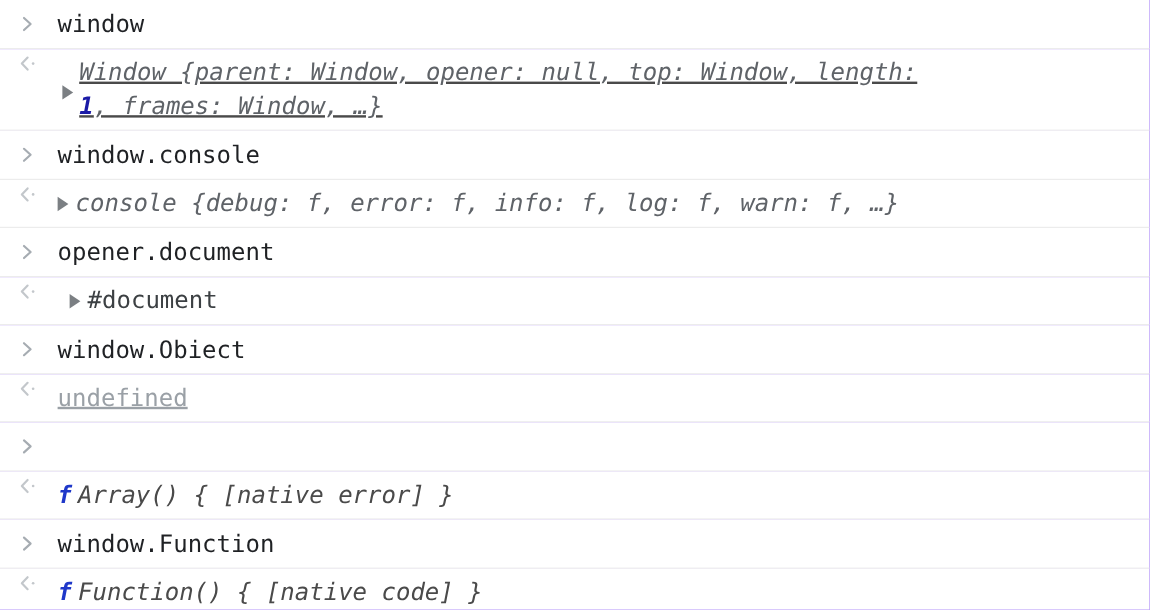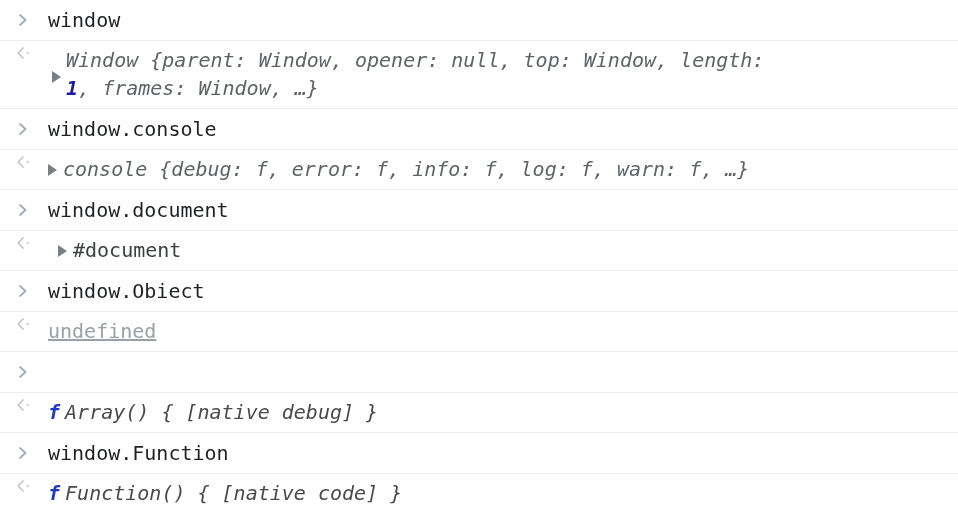--- a/index.html
+++ b/index.html
@@ -109,21 +109,21 @@
     margin-right: 6px;
     position: relative;
     top: -1px;
   }
   .tri-wrap {
     position: absolute;
     left: 52px;
   }
   .res-indent { padding-left: 18px; display: block; }
 
-  .wrap-line { display: block; }
+  .wrap-line { display: block; text-decoration: underline; }
 </style>
 </head>
 <body>
 
 <div id="console">
 
   <div class="row input">
     <span class="marker">
       <svg width="14" height="14" viewBox="0 0 14 14" aria-hidden="true">
         <path d="M4 2 L9.5 7 L4 12" fill="none" stroke="#a6acb2" stroke-width="1.8" stroke-linecap="round" stroke-linejoin="round"></path>
@@ -168,21 +168,21 @@
       <span class="tri"></span><span class="objname">console {debug: f, error: f, info: f, log: f, warn: f, …}</span>
     </span>
   </div>
 
   <div class="row input">
     <span class="marker">
       <svg width="14" height="14" viewBox="0 0 14 14" aria-hidden="true">
         <path d="M4 2 L9.5 7 L4 12" fill="none" stroke="#a6acb2" stroke-width="1.8" stroke-linecap="round" stroke-linejoin="round"></path>
       </svg>
     </span>
-    <span class="content cmd">window.document</span>
+    <span class="content cmd">opener.document</span>
   </div>
 
   <div class="row output">
     <span class="marker">
       <svg width="18" height="14" viewBox="0 0 18 14" aria-hidden="true">
         <path d="M7 2 L2.2 7 L7 12" fill="none" stroke="#c3c7cb" stroke-width="1.8" stroke-linecap="round" stroke-linejoin="round"></path>
         <circle cx="11.6" cy="7" r="1.1" fill="#c3c7cb"></circle>
       </svg>
     </span>
     <span class="content res doc" style="padding-left:10px;">
@@ -218,21 +218,21 @@
   </div>
 
   <div class="row output">
     <span class="marker">
       <svg width="18" height="14" viewBox="0 0 18 14" aria-hidden="true">
         <path d="M7 2 L2.2 7 L7 12" fill="none" stroke="#c3c7cb" stroke-width="1.8" stroke-linecap="round" stroke-linejoin="round"></path>
         <circle cx="11.6" cy="7" r="1.1" fill="#c3c7cb"></circle>
       </svg>
     </span>
     <span class="content res">
-      <span class="fn">f</span><span>Array() { [native debug] }</span>
+      <span class="fn">f</span><span>Array() { [native error] }</span>
     </span>
   </div>
 
   <div class="row input">
     <span class="marker">
       <svg width="14" height="14" viewBox="0 0 14 14" aria-hidden="true">
         <path d="M4 2 L9.5 7 L4 12" fill="none" stroke="#a6acb2" stroke-width="1.8" stroke-linecap="round" stroke-linejoin="round"></path>
       </svg>
     </span>
     <span class="content cmd">window.Function</span>

